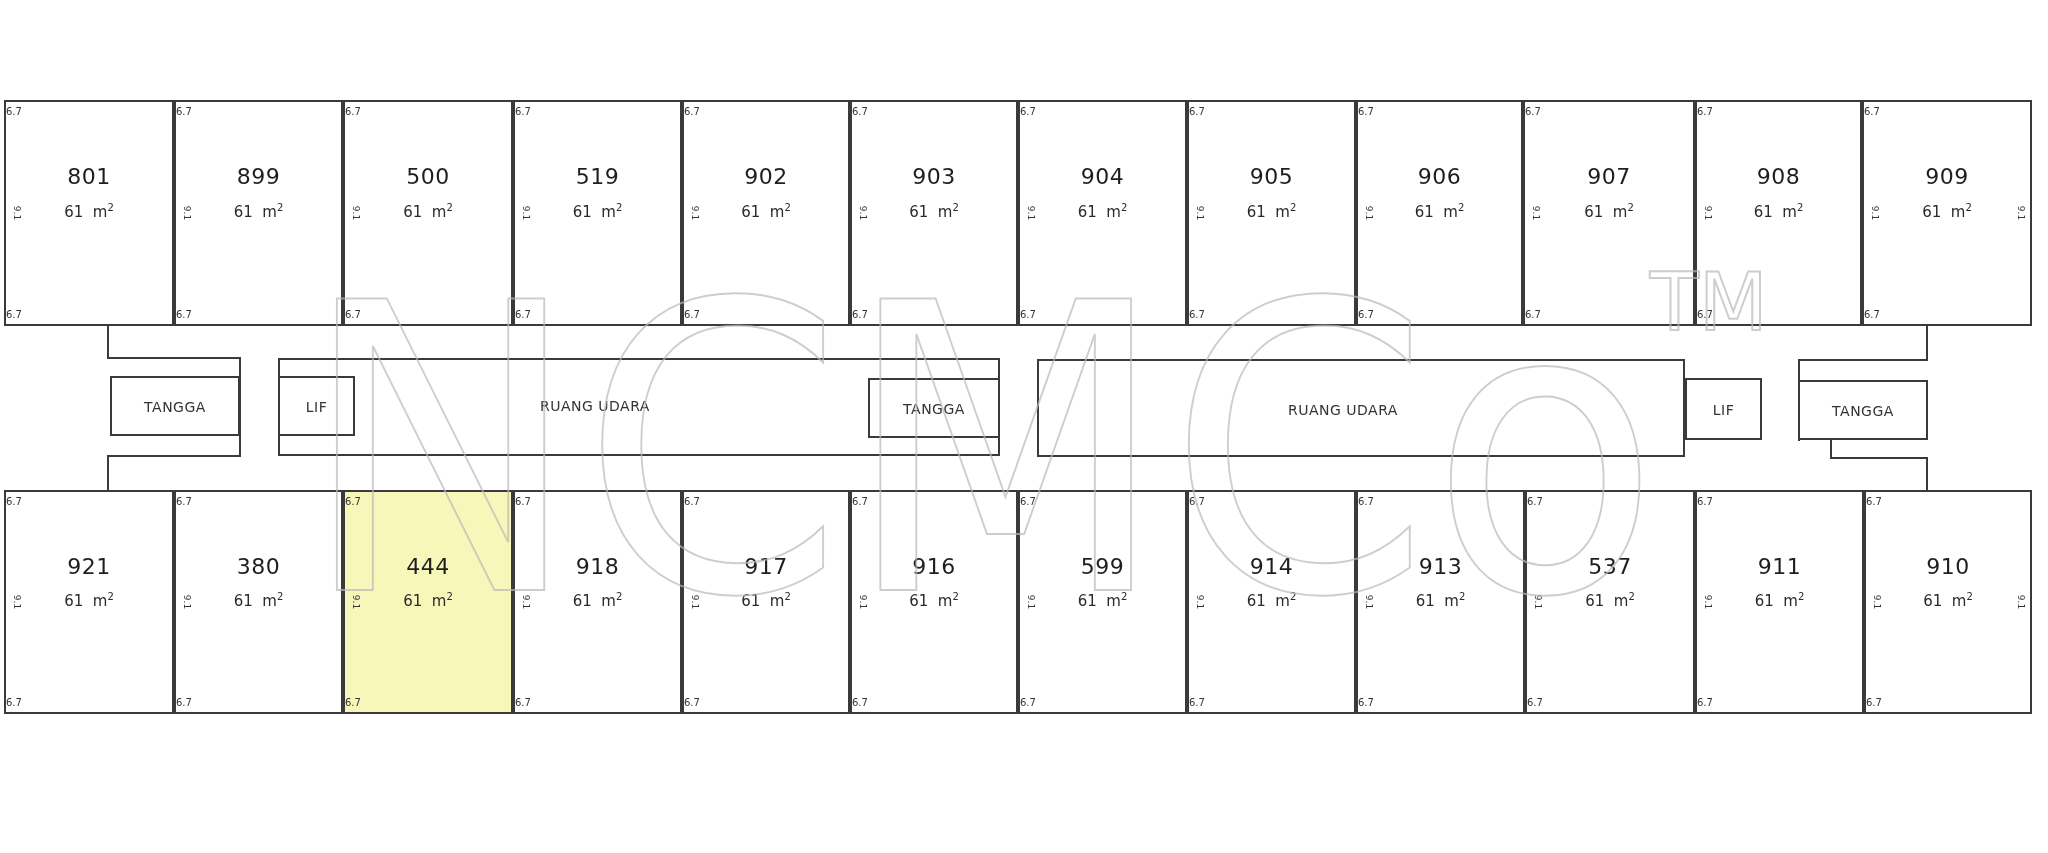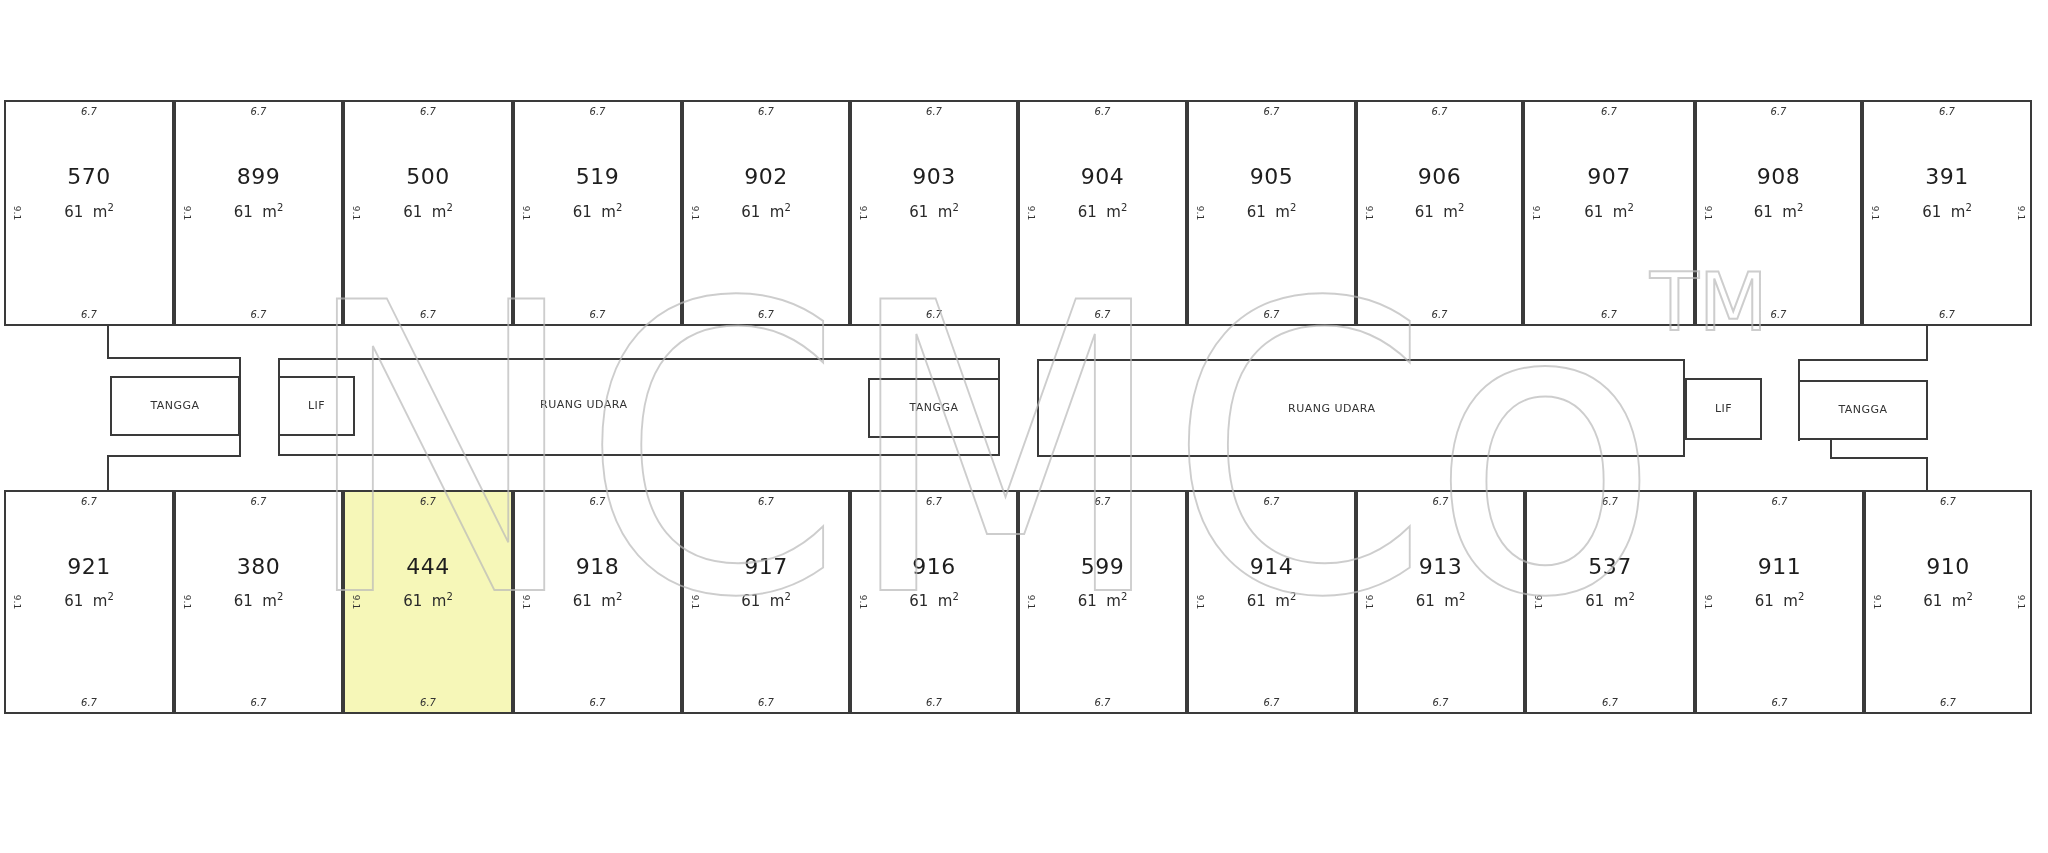--- a/index.html
+++ b/index.html
@@ -6,38 +6,38 @@
   body { width:2048px; height:853px; position:relative; overflow:hidden;
          font-family:"DejaVu Sans", sans-serif; color:#222; }
   #plan { position:absolute; left:0; top:0; width:2048px; height:853px; }
   .room { position:absolute; box-sizing:border-box; border:2px solid #3a3a3a; background:#fff; }
   .room.hl { background:#f6f7b8; }
   .room .num { position:absolute; left:0; right:0; top:28%; text-align:center;
                font-size:22px; color:#1e1e1e; letter-spacing:0.5px; }
   .room .area { position:absolute; left:0; right:0; top:45%; text-align:center;
                 font-size:15px; color:#2a2a2a; }
   .room .area sup { font-size:10px; }
-  .room .dtop, .room .dbot { position:absolute; left:0; right:0; text-align:center; font-size:10px; color:#333;font-style:italic; }
+  .room .dtop, .room .dbot { position:absolute; left:0; right:0; text-align:left; font-size:10px; color:#333; }
   .room .dtop { top:4px; }
   .room .dbot { bottom:4px; }
   .room .dside { position:absolute; left:4px; top:50%; transform:translateY(-50%) rotate(90deg);
                  transform-origin:center; font-size:9px; color:#333; }
   .room .dside.right { left:auto; right:2px; }
   .line { position:absolute; background:#3a3a3a; }
   .box { position:absolute; box-sizing:border-box; border:2px solid #3a3a3a; background:transparent; }
-  .lbl { position:absolute; font-size:11px; color:#333; letter-spacing:0.5px; white-space:nowrap; }
+  .lbl { position:absolute; font-size:14px; color:#333; letter-spacing:0.5px; white-space:nowrap; }
   .wm { position:absolute; left:0; top:0; width:2048px; height:853px; pointer-events:none; }
 </style>
 </head>
 <body>
 
 <div id="plan">
     <div class="room" style="left: 4px; top: 100px; width: 170px; height: 226px;">
       <div class="dtop">6.7</div>
-      <div class="num">570</div>
+      <div class="num">801</div>
       <div class="area"><span>61</span>&nbsp; <span>m</span><sup>2</sup></div>
       <div class="dside">9.1</div>
       <div class="dbot">6.7</div>
     </div>
     <div class="room" style="left: 174px; top: 100px; width: 169px; height: 226px;">
       <div class="dtop">6.7</div>
       <div class="num">899</div>
       <div class="area"><span>61</span>&nbsp; <span>m</span><sup>2</sup></div>
       <div class="dside">9.1</div>
       <div class="dbot">6.7</div>
@@ -100,21 +100,21 @@
     </div>
     <div class="room" style="left: 1695px; top: 100px; width: 167px; height: 226px;">
       <div class="dtop">6.7</div>
       <div class="num">908</div>
       <div class="area"><span>61</span>&nbsp; <span>m</span><sup>2</sup></div>
       <div class="dside">9.1</div>
       <div class="dbot">6.7</div>
     </div>
     <div class="room" style="left: 1862px; top: 100px; width: 170px; height: 226px;">
       <div class="dtop">6.7</div>
-      <div class="num">391</div>
+      <div class="num">909</div>
       <div class="area"><span>61</span>&nbsp; <span>m</span><sup>2</sup></div>
       <div class="dside">9.1</div>
       <div class="dbot">6.7</div>
       <div class="dside right">9.1</div>
     </div>
     <div class="room" style="left: 4px; top: 490px; width: 170px; height: 224px;">
       <div class="dtop">6.7</div>
       <div class="num">921</div>
       <div class="area"><span>61</span>&nbsp; <span>m</span><sup>2</sup></div>
       <div class="dside">9.1</div>

